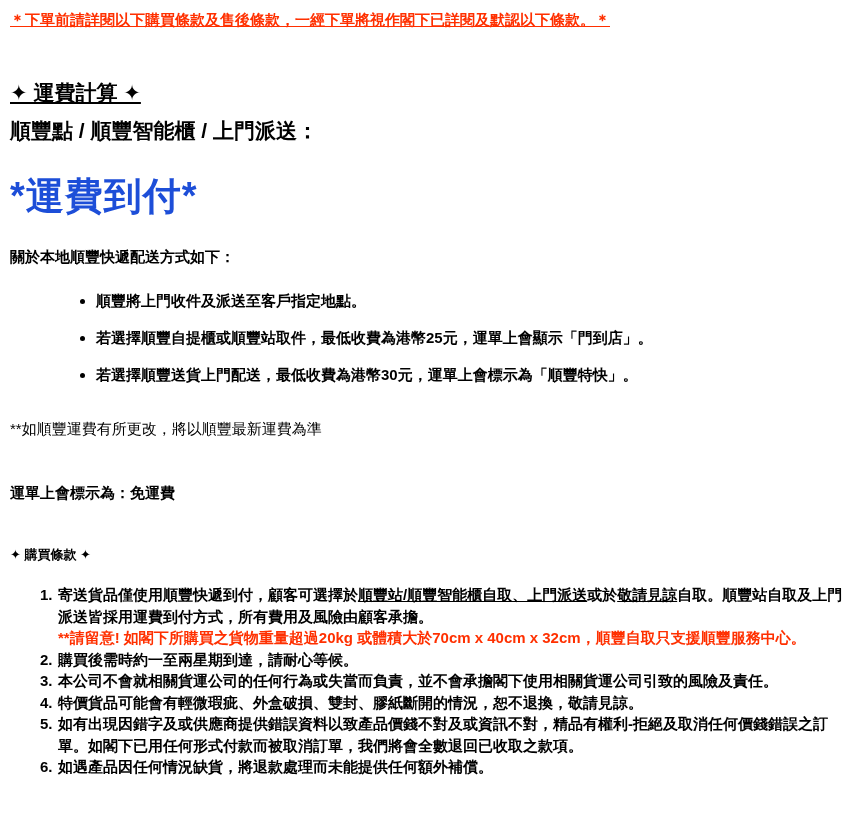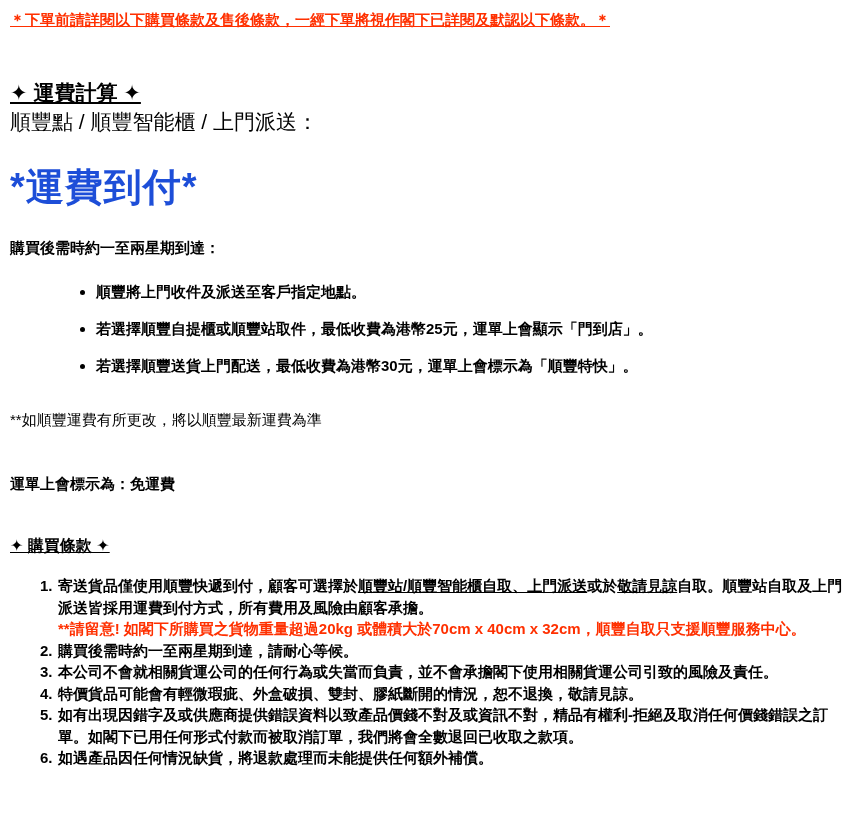--- a/index.html
+++ b/index.html
@@ -25,23 +25,23 @@
 
   
   .shipping-heading {
     margin-top: 50px;
     font-size: 21px;
     font-weight: 700;
     text-decoration: underline;
     line-height: 26px;
   }
   .shipping-subheading {
-    margin-top: 3px;
+    margin-top: 12px;
     font-size: 21px;
-    font-weight: 400;
+    font-weight: 700;
     line-height: 26px;
   }
   .cod-banner {
     margin-top: 30px;
     font-size: 38px;
     font-weight: 800;
     color: #1d4ed8;
     line-height: 44px;
     letter-spacing: 1px;
   }
@@ -78,23 +78,22 @@
   .store-pickup {
     margin-top: 42px;
     font-size: 15px;
     font-weight: 700;
     line-height: 22px;
   }
 
   
   .terms-heading {
     margin-top: 40px;
-    font-size: 16px;
+    font-size: 13px;
     font-weight: 700;
-    text-decoration: underline;
     line-height: 22px;
   }
   ol.terms-list {
     margin-top: 18px;
     list-style: none;
     counter-reset: term;
     padding-left: 30px;
   }
   ol.terms-list > li {
     counter-increment: term;
@@ -128,21 +127,21 @@
 
   <p class="top-notice">＊下單前請詳閱以下購買條款及售後條款，一經下單將視作閣下已詳閱及默認以下條款。＊</p>
 
   <section>
     <h2 class="shipping-heading">✦ 運費計算 ✦</h2>
     <h2 class="shipping-subheading">順豐點 / 順豐智能櫃 / 上門派送：</h2>
 
     <h1 class="cod-banner">*運費到付*</h1>
 
 
-    <p class="methods-intro">購買後需時約一至兩星期到達：</p>
+    <p class="methods-intro">關於本地順豐快遞配送方式如下：</p>
 
     <ul class="methods-list">
       <li>順豐將上門收件及派送至客戶指定地點。</li>
       <li>若選擇順豐自提櫃或順豐站取件，最低收費為港幣25元，運單上會顯示「門到店」。</li>
       <li>若選擇順豐送貨上門配送，最低收費為港幣30元，運單上會標示為「順豐特快」。</li>
     </ul>
 
     <p class="change-note">**如順豐運費有所更改，將以順豐最新運費為準</p>
 
     <p class="store-pickup">運單上會標示為：免運費</p>

